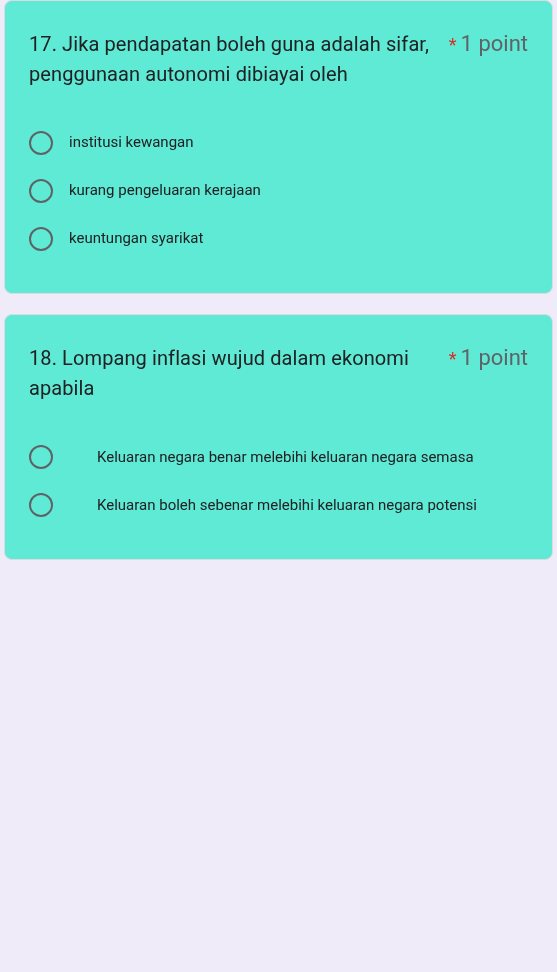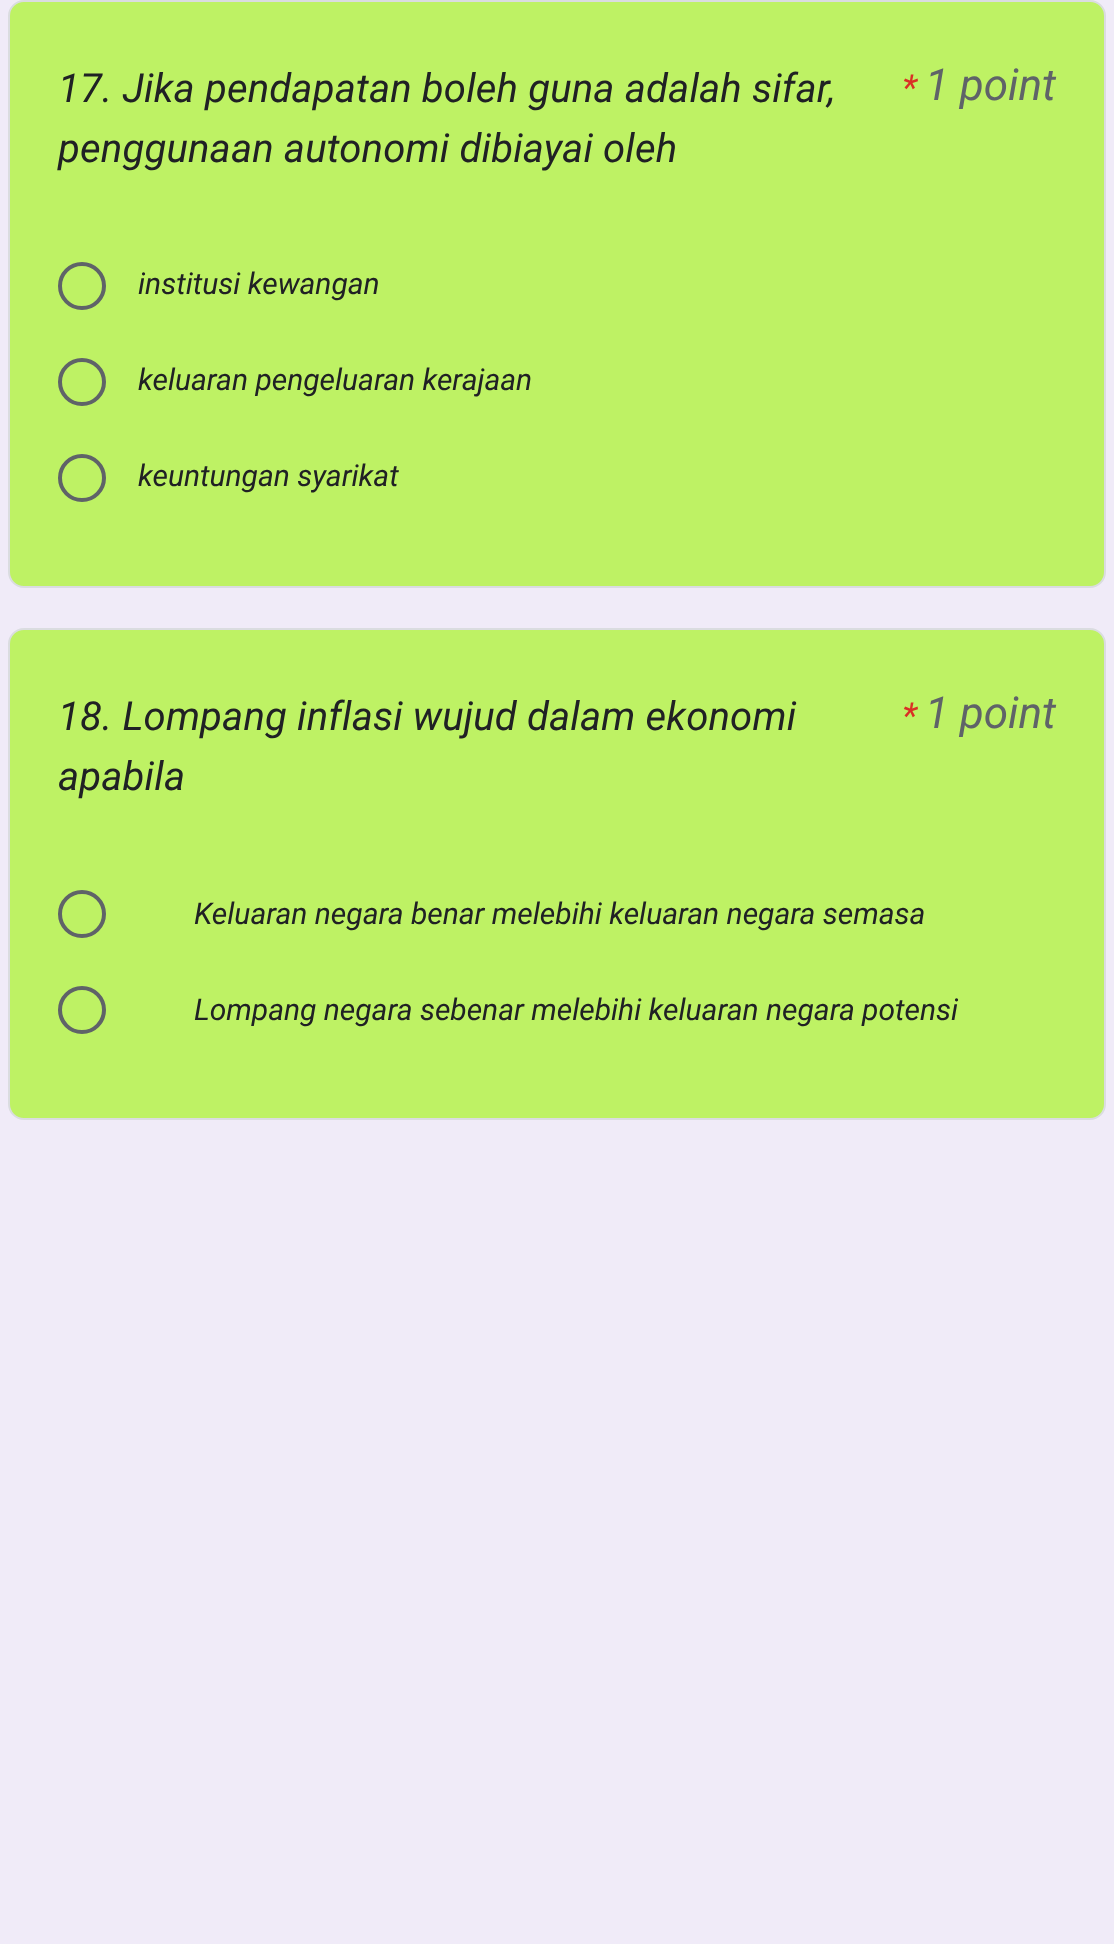--- a/index.html
+++ b/index.html
@@ -3,26 +3,25 @@
 <meta charset="utf-8">
 <style>
   * { box-sizing: border-box; margin: 0; padding: 0; }
   body {
     background: #f0ebf8;
     font-family: Roboto, Arial, sans-serif;
     width: 557px;
     padding: 0;
   }
   .card {
-    background: #bef264;
+    background: #5eead4;
     border: 1px solid #dadce0;
     border-radius: 8px;
     margin: 0 4px 20px 4px;
     padding: 28px 24px 30px 24px;
-    font-style: italic;
   }
   .card:first-child { margin-top: 0; border-top-left-radius: 8px; border-top-right-radius: 8px; }
   .q-header {
     display: flex;
     align-items: flex-start;
     gap: 12px;
     margin-bottom: 30px;
   }
   .q-title {
     flex: 1;
@@ -80,21 +79,21 @@
       <span class="points">1 point</span>
     </div>
   </div>
   <div class="options">
     <label class="option">
       <span class="radio"></span>
       <span class="option-label">institusi kewangan</span>
     </label>
     <label class="option">
       <span class="radio"></span>
-      <span class="option-label">keluaran pengeluaran kerajaan</span>
+      <span class="option-label">kurang pengeluaran kerajaan</span>
     </label>
     <label class="option">
       <span class="radio"></span>
       <span class="option-label">keuntungan syarikat</span>
     </label>
   </div>
 </div>
 
 <div class="card">
   <div class="q-header">
@@ -104,16 +103,16 @@
       <span class="points">1 point</span>
     </div>
   </div>
   <div class="options">
     <label class="option multiline">
       <span class="radio"></span>
       <span class="option-label">Keluaran negara benar melebihi keluaran negara semasa</span>
     </label>
     <label class="option multiline">
       <span class="radio"></span>
-      <span class="option-label">Lompang negara sebenar melebihi keluaran negara potensi</span>
+      <span class="option-label">Keluaran boleh sebenar melebihi keluaran negara potensi</span>
     </label>
   </div>
 </div>
 
 </body></html>

